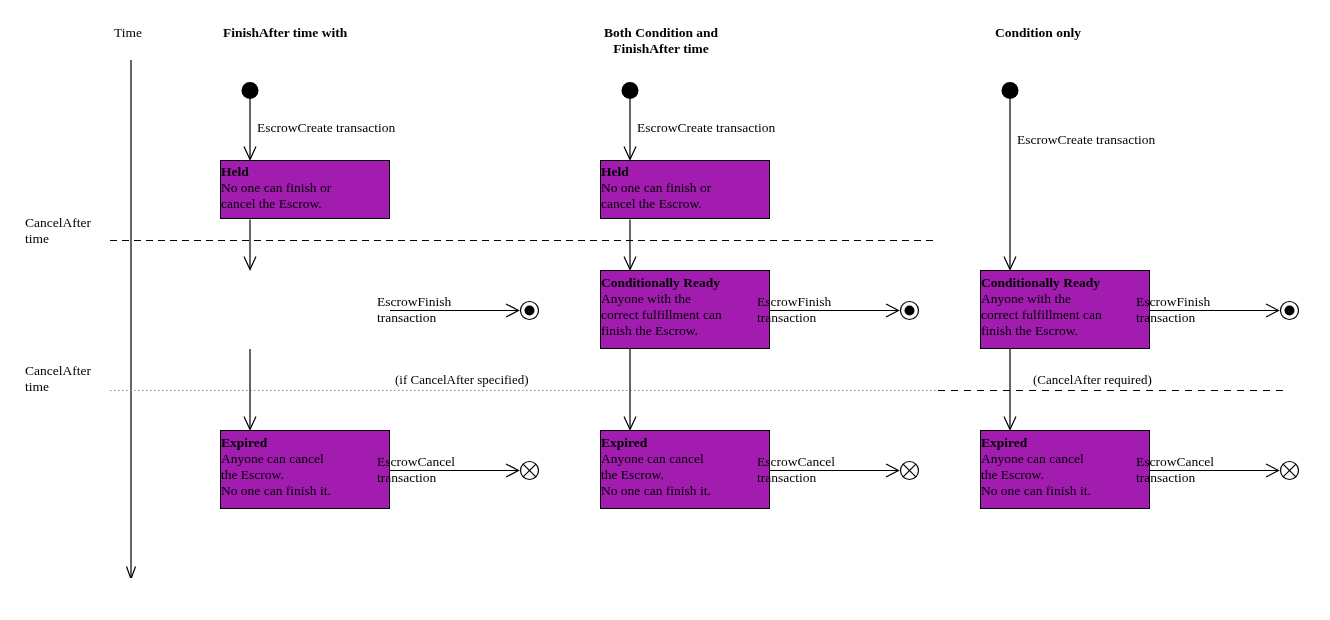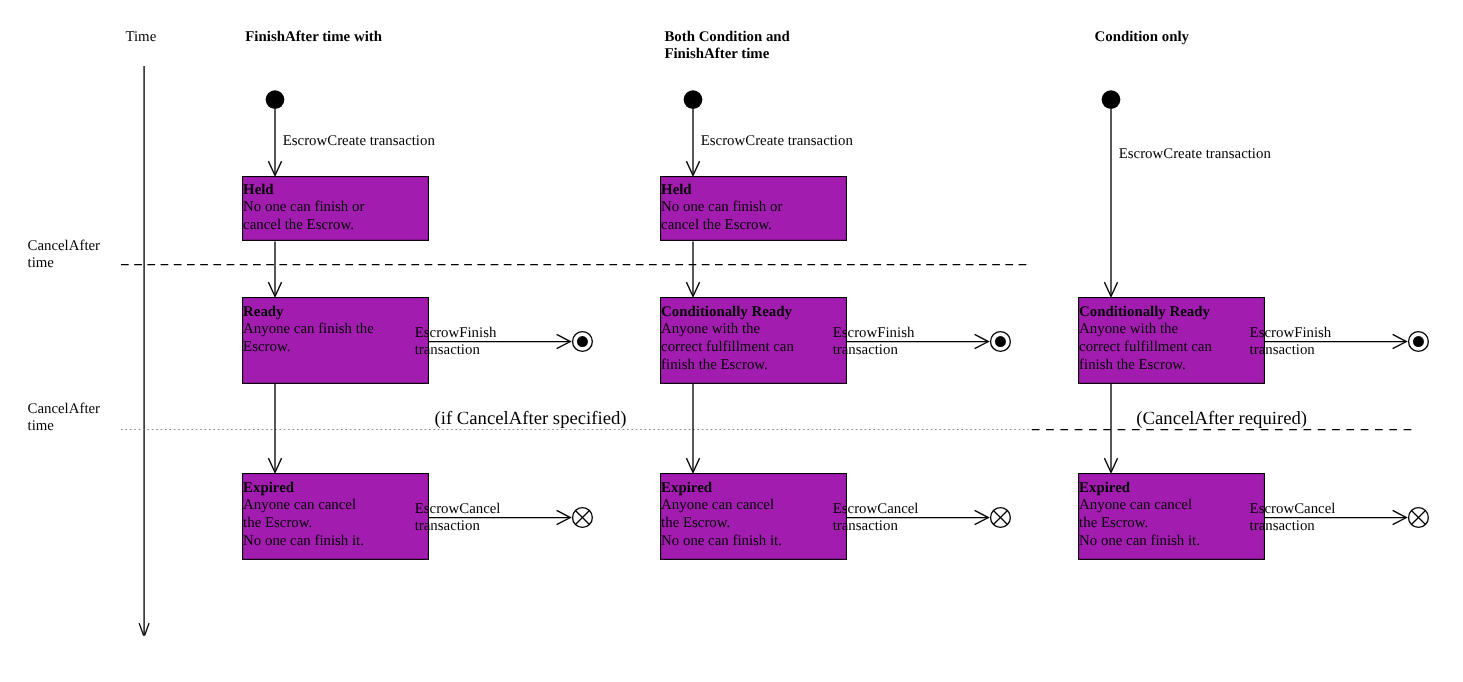--- a/index.html
+++ b/index.html
@@ -11,21 +11,21 @@
     color:#000;
     overflow:hidden;
   }
   .layer{position:absolute;left:0;top:0;}
   .lbl{
     position:absolute;
     font-size:13.5px;line-height:16px;
     white-space:nowrap;
   }
   .hdr{font-weight:bold;}
-  .note{font-size:17px;line-height:15px;}
+  .note{font-size:13px;line-height:15px;}
   .trans-lbl{
     position:absolute;width:160px;
     font-size:13.5px;line-height:16px;
     white-space:nowrap;
   }
   .box{
     position:absolute;
     box-sizing:border-box;
     border:1.2px solid #000;
     background:#a21caf;
@@ -145,21 +145,21 @@
       <line x1="1283.1" y1="464.1" x2="1295.9" y2="476.9"></line>
       <line x1="1283.1" y1="476.9" x2="1295.9" y2="464.1"></line>
     </g>
   </svg>
 
   <div class="lbl" style="left:114px;top:25px;">Time</div>
 
   <div class="lbl hdr" style="left:223px;top:25px;">
     <div>FinishAfter time with</div>
   </div>
-  <div class="lbl hdr" style="left:604px;top:25px;">
+  <div class="lbl hdr" style="left:604px;top:25px;text-align:center;">
     <div>Both Condition and</div>
     <div>FinishAfter time</div>
   </div>
   <div class="lbl hdr" style="left:995px;top:25px;">
     <div>Condition only</div>
   </div>
 
   <div class="lbl" style="left:257px;top:120px;">EscrowCreate transaction</div>
   <div class="lbl" style="left:637px;top:120px;">EscrowCreate transaction</div>
   <div class="lbl" style="left:1017px;top:132px;">EscrowCreate transaction</div>
@@ -180,26 +180,20 @@
     <div class="bt">Held</div>
     <div>No one can finish or</div>
     <div>cancel the Escrow.</div>
   </div>
   <div class="box pad3" style="left:600px;top:160px;width:170px;height:59px;">
     <div class="bt">Held</div>
     <div>No one can finish or</div>
     <div>cancel the Escrow.</div>
   </div>
 
-  <div class="box pad4" style="left:220px;top:270px;width:170px;height:79px;">
-    <div class="bt">Ready</div>
-    <div>Anyone can finish the</div>
-    <div>Escrow.</div>
-    <div></div>
-  </div>
   <div class="box pad4" style="left:600px;top:270px;width:170px;height:79px;">
     <div class="bt">Conditionally Ready</div>
     <div>Anyone with the</div>
     <div>correct fulfillment can</div>
     <div>finish the Escrow.</div>
   </div>
   <div class="box pad4" style="left:980px;top:270px;width:170px;height:79px;">
     <div class="bt">Conditionally Ready</div>
     <div>Anyone with the</div>
     <div>correct fulfillment can</div>

